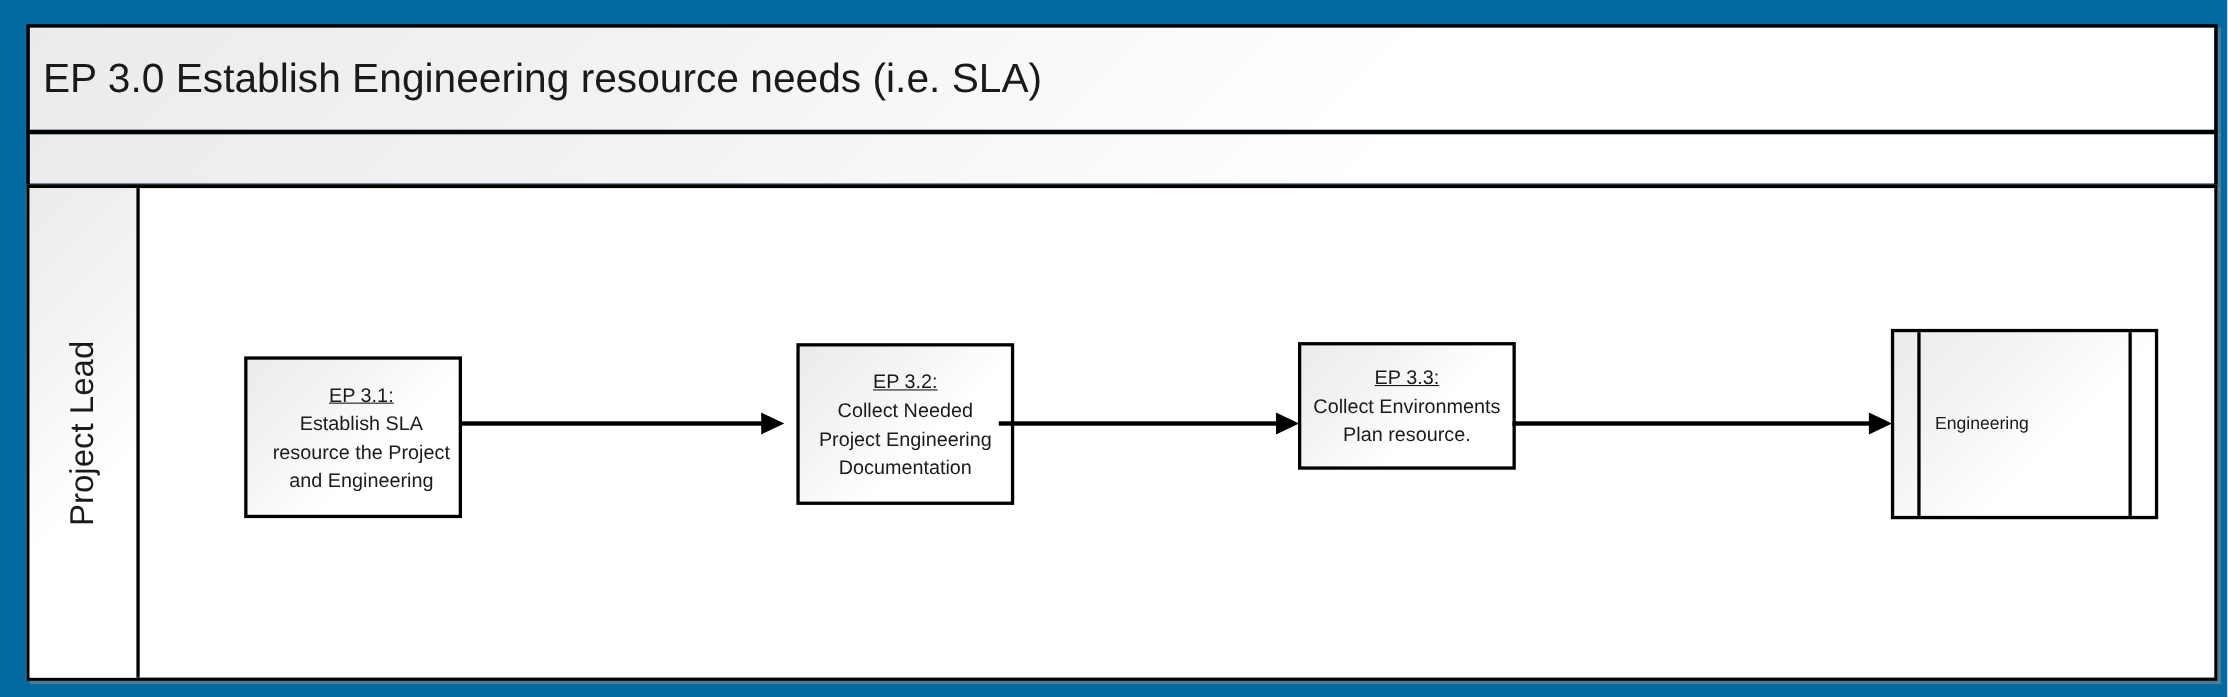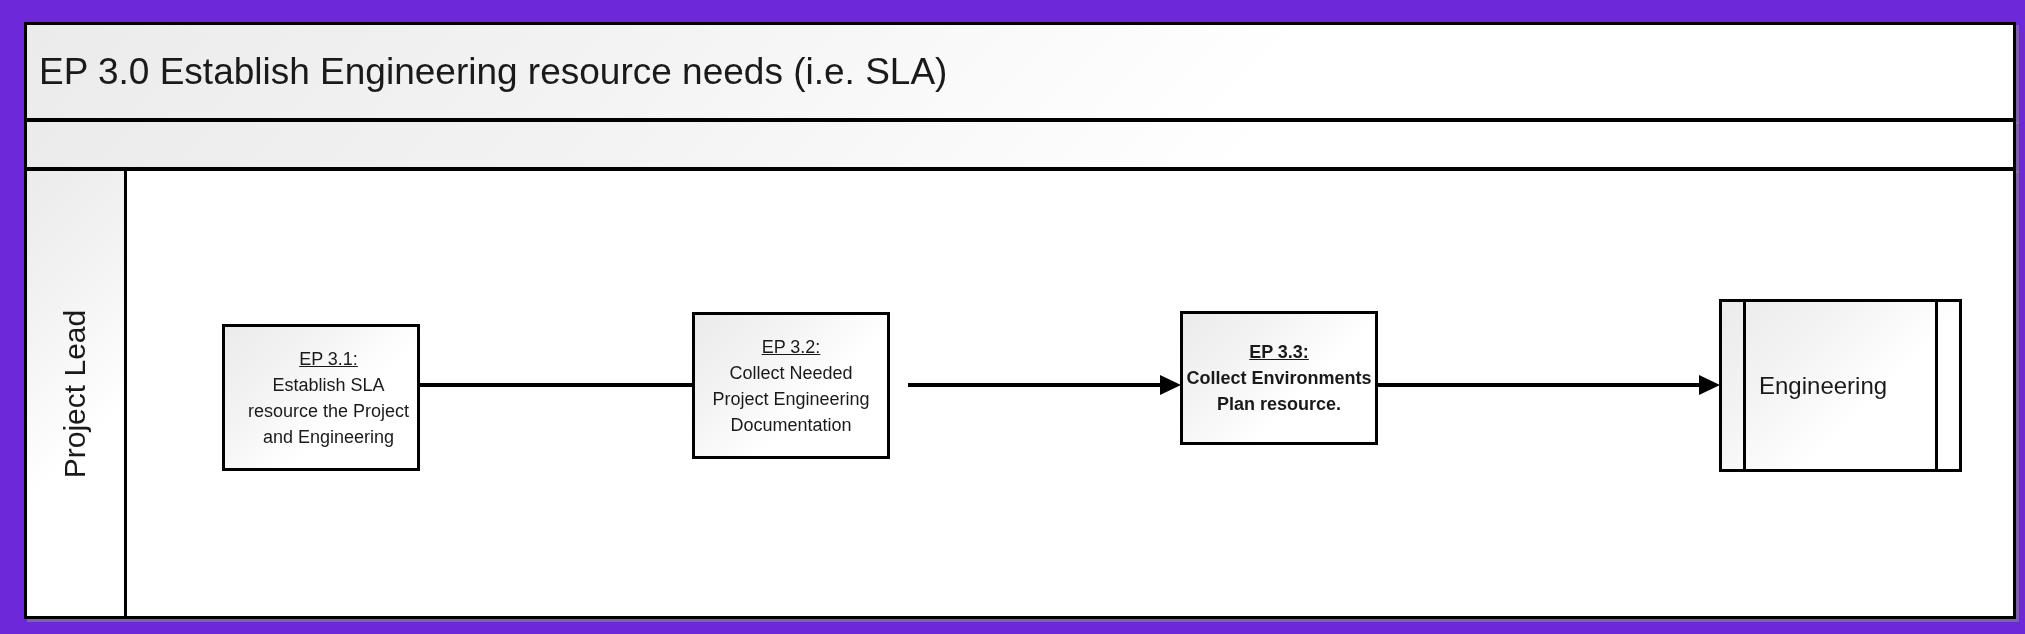--- a/index.html
+++ b/index.html
@@ -6,21 +6,21 @@
     margin: 0;
     padding: 0;
     background: #ffffff;
     font-family: "Liberation Sans", sans-serif;
     color: #1a1a1a;
   }
   #canvas {
     position: relative;
     width: 2025px;
     height: 634px;
-    background: #6d28d9;
+    background: #0369a1;
     overflow: hidden;
   }
   .grad {
     background: linear-gradient(135deg, #ebebeb 0%, #f3f3f3 30%, #ffffff 62%);
   }
   
   .title-band {
     position: absolute;
     left: 24px; top: 22px;
     width: 1992px; height: 99px;
@@ -80,22 +80,22 @@
     text-align: center;
     font-size: 18px;
     line-height: 26px;
   }
   .step-box .step-heading {
     display: block;
     text-decoration: underline;
   }
   .step-box .step-line { display: block; }
   #step-1 { left: 222px; top: 324px; padding-left: 15px; }
-  #step-2 { left: 692px; top: 312px; }
-  #step-3 { left: 1180px; top: 311px; height: 134px; font-weight: bold; }
+  #step-2 { left: 724px; top: 312px; }
+  #step-3 { left: 1180px; top: 311px; height: 116px; }
   
   .artifact-box {
     position: absolute;
     left: 1719px; top: 299px;
     width: 243px; height: 173px;
     border: 3px solid #000;
     box-sizing: border-box;
   }
   .artifact-box .side-bar-left,
   .artifact-box .side-bar-right {
@@ -105,21 +105,21 @@
     background: #000;
   }
   .artifact-box .side-bar-left  { left: 21px; }
   .artifact-box .side-bar-right { right: 21px; }
   .artifact-text {
     position: absolute;
     left: 37px; top: 0; bottom: 0; right: 30px;
     display: flex;
     flex-direction: column;
     justify-content: center;
-    font-size: 24px;
+    font-size: 16px;
     line-height: 33px;
   }
   .artifact-text span { display: block; }
   
   .arrow-line {
     position: absolute;
     top: 383px;
     height: 4px;
     background: #000;
   }

